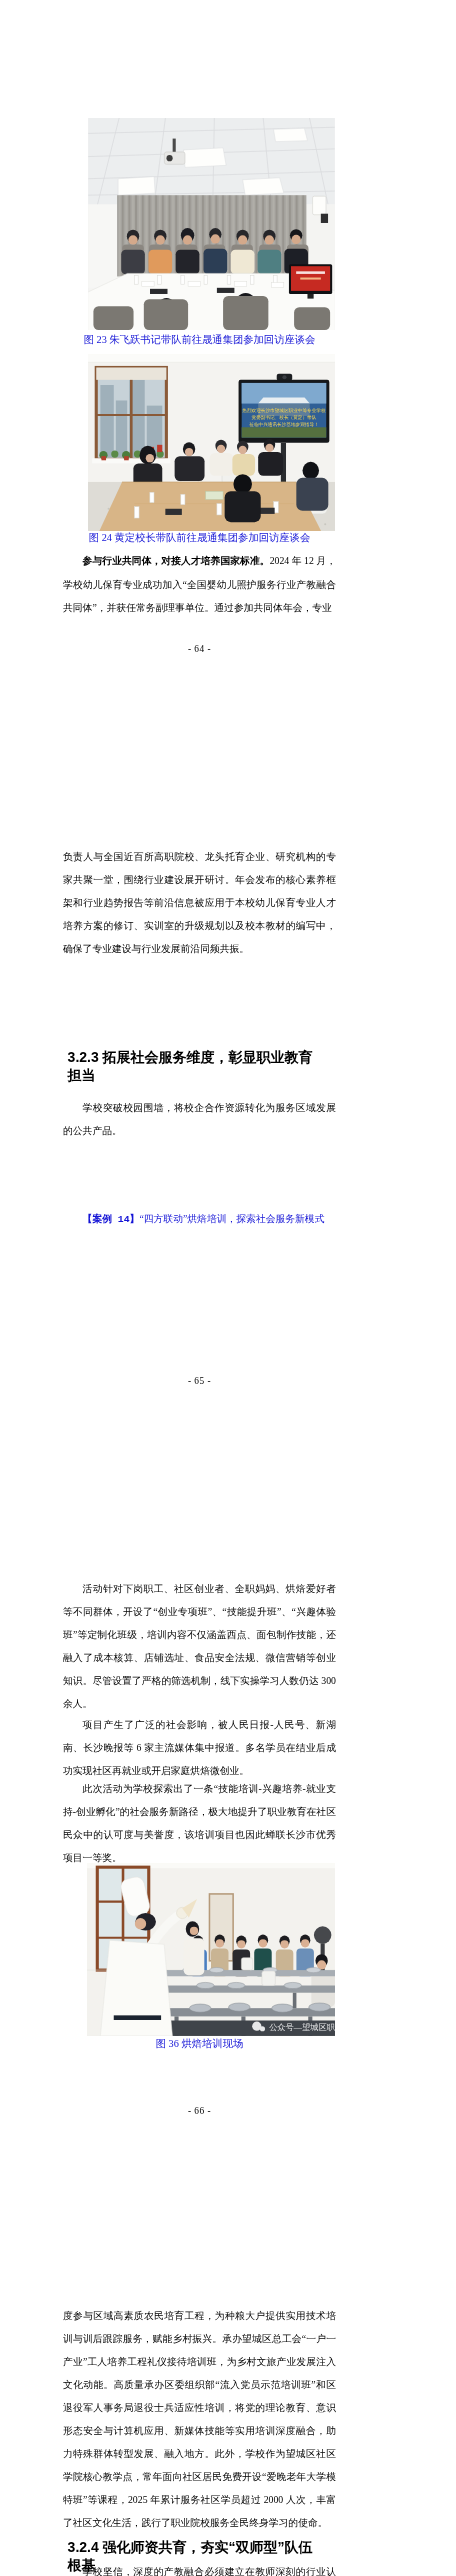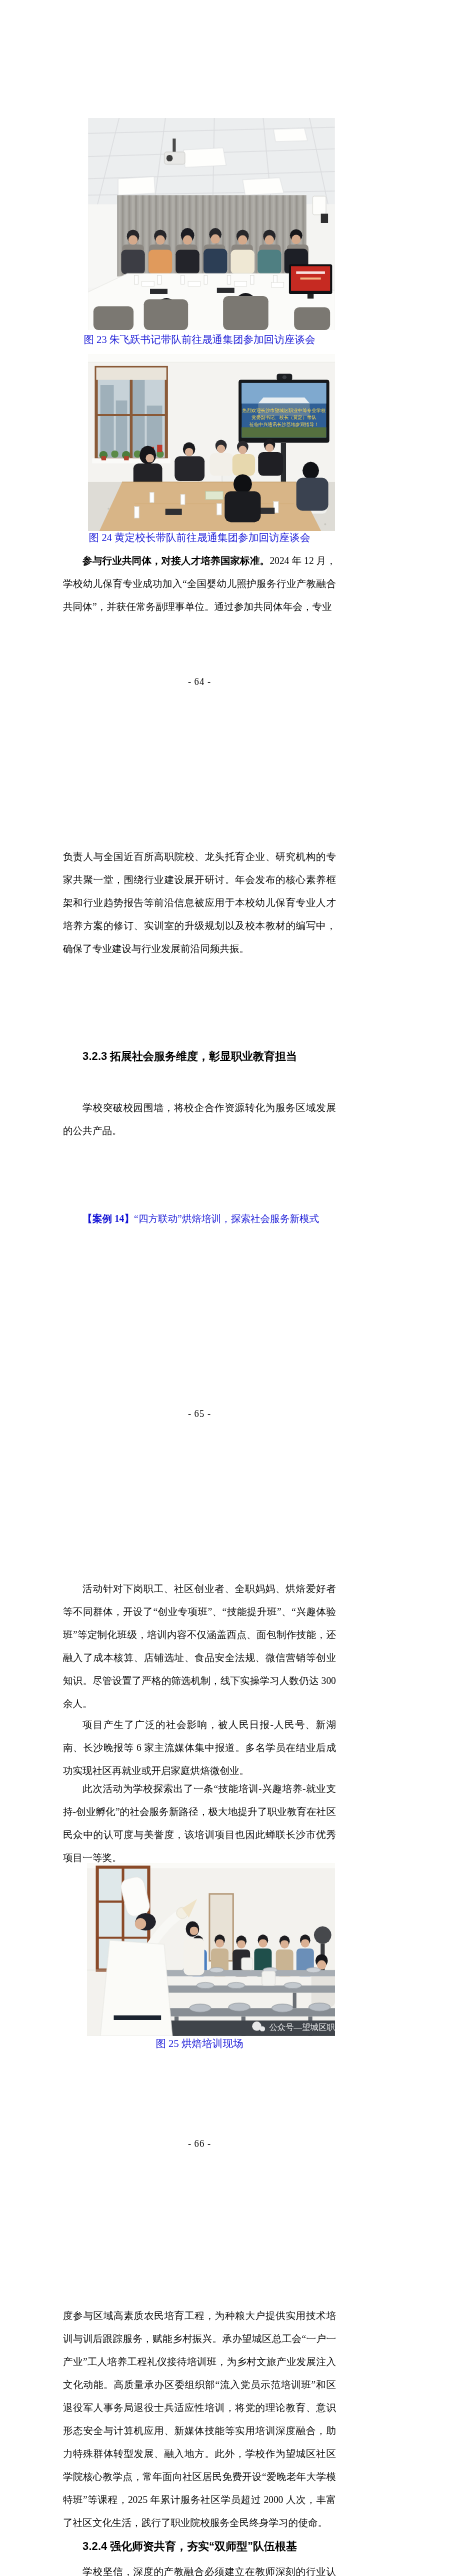--- a/index.html
+++ b/index.html
@@ -1,26 +1,26 @@
 <!DOCTYPE html>
 <html style="font-size:8.2px"><head>
 <meta charset="utf-8">
 <style>
   html,body{margin:0;padding:0;background:#ffffff;}
   .canvas{position:relative;width:456px;height:2921px;background:#ffffff;overflow:hidden;
           font-family:"Liberation Serif","DejaVu Serif",serif;color:#000;}
   .para{position:absolute;left:63px;width:273px;margin:0;font-size:9.8px;line-height:23px;
         text-align:justify;}
   .indent{text-indent:19.6px;}
-  .b{font-family:Liberation Serif, serif;font-weight:700;}
-  .heading{position:absolute;left:63px;width:273px;padding-left:19.6px;box-sizing:border-box;
-           font-size:11px;font-weight:700;font-family:"Liberation Sans","DejaVu Sans",sans-serif;}
+  .b{font-family:Liberation Mono, monospace;font-weight:700;}
+  .heading{position:absolute;left:48px;width:273px;padding-left:19.6px;box-sizing:border-box;
+           font-size:14px;font-weight:700;font-family:"Liberation Sans","DejaVu Sans",sans-serif;}
   .caption{position:absolute;left:63px;width:273px;text-align:center;font-size:10.3px;color:#1414d6;}
   .case{color:#1414d6;}
-  .pagenum{position:absolute;left:63px;width:273px;text-align:center;font-size:9.3px;letter-spacing:0.5px;margin-top:33px;}
+  .pagenum{position:absolute;left:63px;width:273px;text-align:center;font-size:9.3px;letter-spacing:0.5px;}
   .photo{position:absolute;margin:0;overflow:hidden;background:#eee;}
   .photo svg{display:block;}
   #ph1{left:88px;top:118px;width:247px;height:212px;}
   #ph2{left:88px;top:354px;width:247px;height:177px;}
   #ph3{left:87px;top:1863px;width:248px;height:173px;}
   #c23{top:333px;} #c24{top:531px;} #c25{top:2037px;}
   #pA{top:549px;} #pB{top:845px;} #pC{top:961px;}
   #h323{top:1049px;} #pD{top:1072px;margin-top:24px;} #pE{top:1116px;}
   #case{top:1207px;} #pF{top:1229px;}
   #pG{top:1577px;} #pH{top:1713px;} #pI{top:1777px;}
@@ -332,21 +332,21 @@
       <ellipse cx="205" cy="128" rx="13" ry="15" fill="#1b1b20"></ellipse>
       <circle cx="208" cy="132" r="8" fill="#dab093"></circle>
       <rect x="188" y="146" width="40" height="72" rx="9" fill="#f4f2ec"></rect>
       <g opacity="0.88">
         <circle cx="330" cy="317" r="9" fill="#ffffff"></circle>
         <circle cx="341" cy="322" r="5" fill="#ffffff"></circle>
         <text x="354" y="325" font-size="16" fill="#ffffff">公众号—望城区职业</text>
       </g>
     </svg>
   </figure>
-  <div id="c25" class="caption">图 25 烘焙培训现场</div>
+  <div id="c25" class="caption">图 36 烘焙培训现场</div>
 
 
   <div id="f66" class="pagenum">- 66 -</div>
 
   <p id="pK" class="para"><span>度参与区域高素质农民培育工程，为种粮大户提供实用技术培训与训后跟踪服务，赋能乡村振兴。承办望城区总工会“一户一产业”工人培养工程礼仪接待培训班，为乡村文旅产业发展注入文化动能。高质量承办区委组织部“流入党员示范培训班”和区退役军人事务局退役士兵适应性培训，将党的理论教育、意识形态安全与计算机应用、新媒体技能等实用培训深度融合，助力特殊群体转型发展、融入地方。此外，学校作为望城区社区学院核心教学点，常年面向社区居民免费开设“爱晚老年大学模特班”等课程，2025 年累计服务社区学员超过 2000 人次，丰富了社区文化生活，践行了职业院校服务全民终身学习的使命。</span></p>
 
   <div id="h324" class="heading">3.2.4 强化师资共育，夯实“双师型”队伍根基</div>
 
   <p id="pL" class="para indent"><span>学校坚信，深度的产教融合必须建立在教师深刻的行业认知与实践能力之上。</span></p>
 

